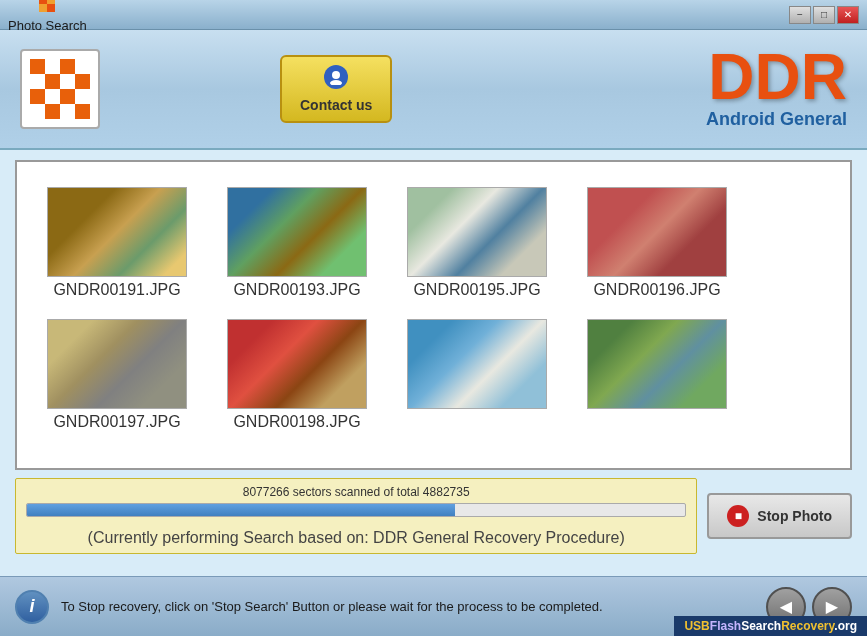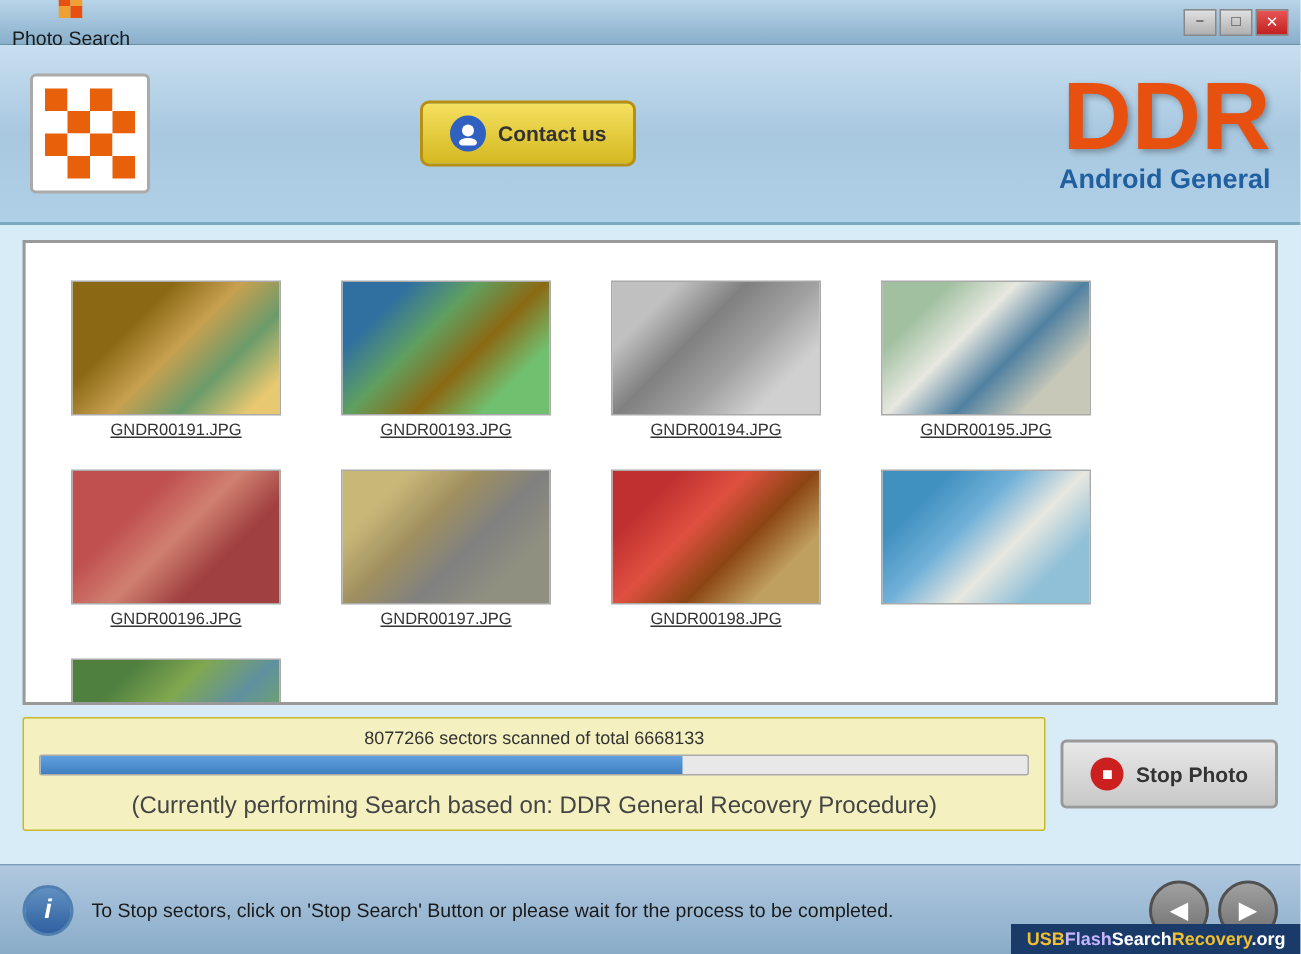--- a/index.html
+++ b/index.html
@@ -102,20 +102,21 @@
       border: 2px solid #b89010;
       border-radius: 6px;
       padding: 8px 18px;
       cursor: pointer;
       display: flex;
       align-items: center;
       gap: 8px;
       font-size: 14px;
       font-weight: bold;
       color: #333;
+      flex-direction: column;
     }
     .contact-icon {
       width: 24px;
       height: 24px;
       background: #3060c0;
       border-radius: 50%;
       display: flex;
       align-items: center;
       justify-content: center;
       color: white;
@@ -174,24 +175,23 @@
       height: 90px;
       background: #ccc;
       border: 1px solid #aaa;
       display: flex;
       align-items: center;
       justify-content: center;
       overflow: hidden;
       margin: 0 auto;
     }
     .photo-label {
-      font-size: 11px;
+      font-size: 16px;
       color: #333;
       margin-top: 4px;
-      text-decoration: underline;
     }
 
     
     .photo-191 { background: linear-gradient(135deg, #8B6914 30%, #c8a050 50%, #6B9B6B 70%, #e8c870 90%); }
     .photo-192 { background: linear-gradient(135deg, #4a7a4a 20%, #b8d8b8 50%, #888888 70%, #f0f0e8 90%); }
     .photo-193 { background: linear-gradient(135deg, #3070a0 20%, #60a060 40%, #8b6914 60%, #70c070 80%); }
     .photo-194 { background: linear-gradient(135deg, #c0c0c0 20%, #808080 40%, #a0a0a0 60%, #d0d0d0 80%); }
     .photo-195 { background: linear-gradient(135deg, #a0c0a0 20%, #e8e8e0 40%, #5080a0 60%, #c8c8b8 80%); }
     .photo-196 { background: linear-gradient(135deg, #c05050 30%, #d08070 50%, #a04040 70%); }
     .photo-197 { background: linear-gradient(135deg, #c8b878 20%, #a09060 40%, #808080 60%, #909080 80%); }
@@ -409,24 +409,20 @@
 
     <div class="photo-item">
           <div class="photo-thumb photo-191"></div>
           <div class="photo-label">GNDR00191.JPG</div>
         </div>
         <div class="photo-item">
           <div class="photo-thumb photo-193"></div>
           <div class="photo-label">GNDR00193.JPG</div>
         </div>
         <div class="photo-item">
-          <div class="photo-thumb photo-194"></div>
-          <div class="photo-label">GNDR00194.JPG</div>
-        </div>
-        <div class="photo-item">
           <div class="photo-thumb photo-195"></div>
           <div class="photo-label">GNDR00195.JPG</div>
         </div>
         <div class="photo-item">
           <div class="photo-thumb photo-196"></div>
           <div class="photo-label">GNDR00196.JPG</div>
         </div>
         <div class="photo-item">
           <div class="photo-thumb photo-197"></div>
           <div class="photo-label">GNDR00197.JPG</div>
@@ -439,36 +435,36 @@
           <div class="photo-thumb photo-199"></div>
         </div>
         <div class="photo-item">
           <div class="photo-thumb photo-200"></div>
         </div>
       </div>
   </div>
 
   <div class="progress-area">
     <div class="progress-box">
-      <div class="progress-text">8077266 sectors scanned of total 6668133</div>
+      <div class="progress-text">8077266 sectors scanned of total 4882735</div>
       <div class="progress-bar-container">
         <div class="progress-bar-fill" style="width: 65%;"></div>
       </div>
       <div class="progress-subtext">(Currently performing Search based on:  DDR General Recovery Procedure)</div>
     </div>
     <div class="stop-search-btn">
       <div class="stop-icon">■</div>
       <span>Stop Photo</span>
     </div>
   </div>
 </div>
 
 <div class="bottom-bar">
   <div class="info-icon">i</div>
-  <div class="bottom-message">To Stop sectors, click on 'Stop Search' Button or please wait for the process to be completed.</div>
+  <div class="bottom-message">To Stop recovery, click on 'Stop Search' Button or please wait for the process to be completed.</div>
   <div class="nav-buttons">
     <div class="nav-btn">◀</div>
     <div class="nav-btn">▶</div>
   </div>
   <div class="usb-brand">
     <span class="usb">USB</span><span class="flash">Flash</span><span class="drive">Search</span><span class="recovery">Recovery</span><span>.org</span>
   </div>
 </div>
 
 </body></html>

